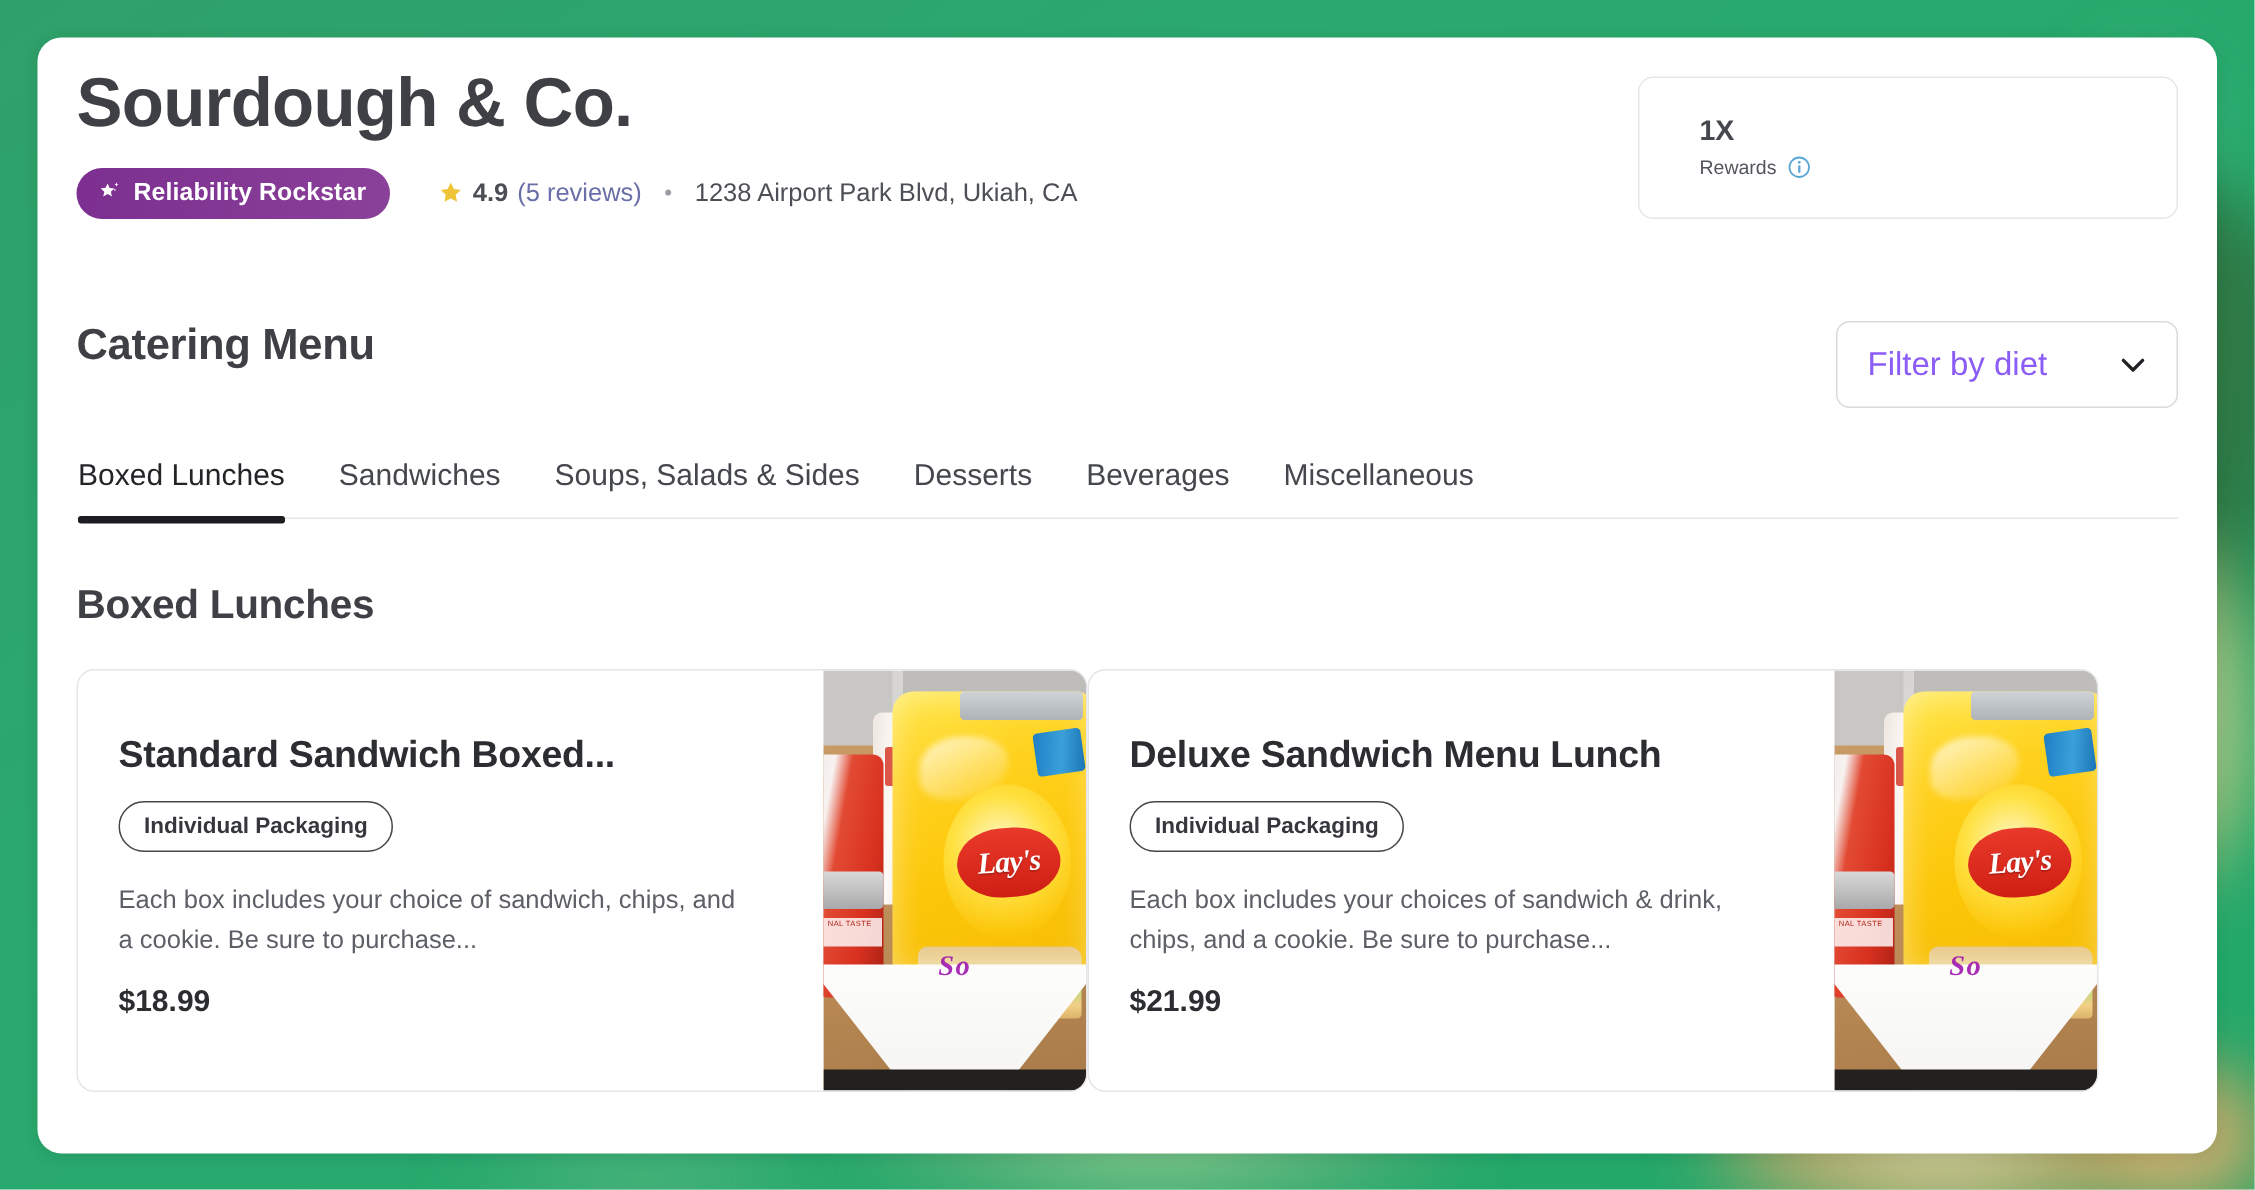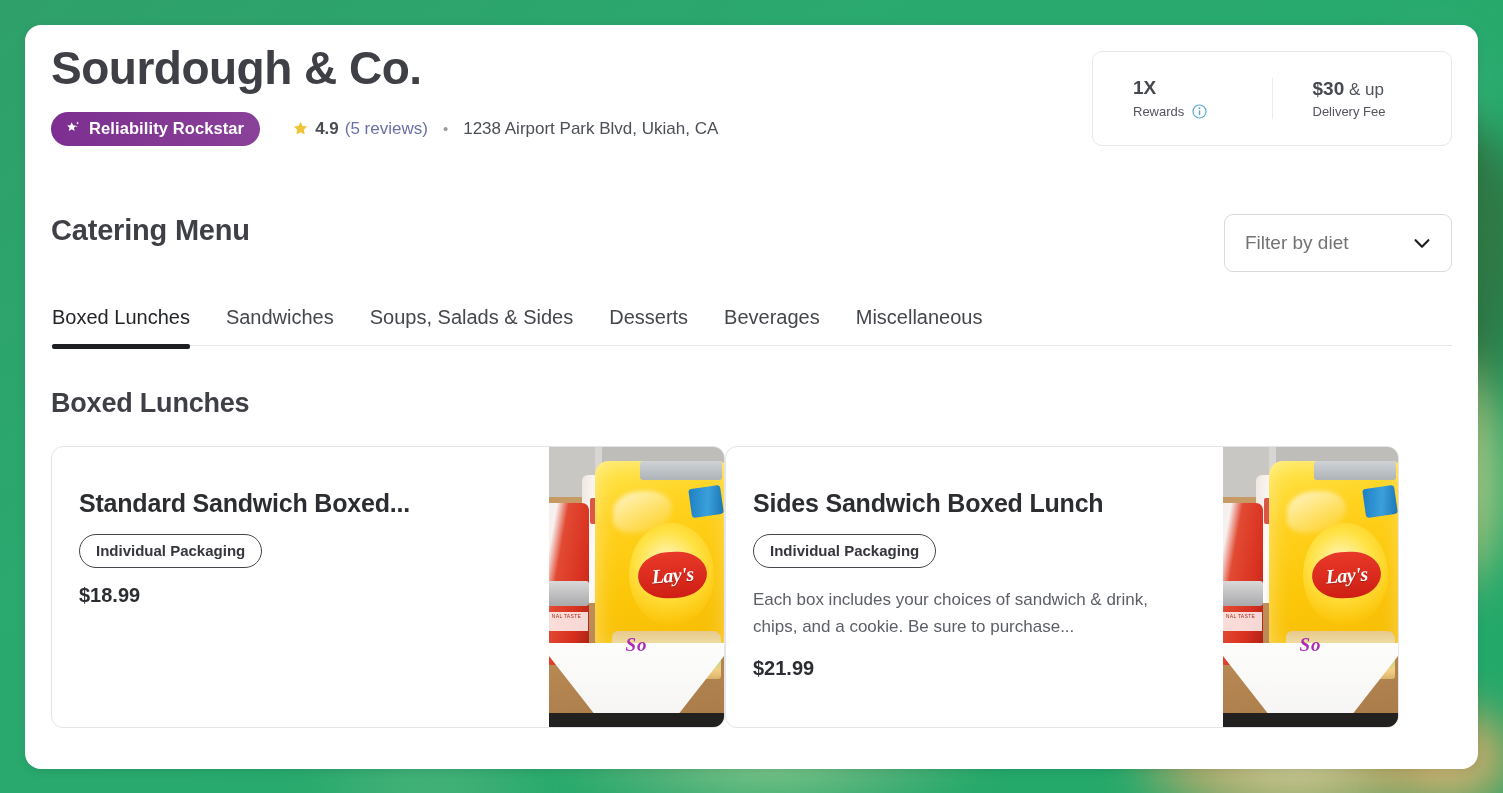--- a/index.html
+++ b/index.html
@@ -177,21 +177,21 @@
     height: 58px;
     border: 1px solid #d9dadd;
     border-radius: 9px;
     display: flex;
     align-items: center;
     justify-content: space-between;
     padding: 0 18px 0 20px;
     background: #fff;
     cursor: pointer;
   }
-  .filter-label { font-size: 19px; color:#737373; }
+  .filter-label { font-size: 22px; color:#8b5cf6; }
   .chev { display:block; width:22px; height:22px; }
 
   
   .tabs {
     display: flex;
     align-items: flex-end;
     gap: 36px;
     margin-top: 34px;
     border-bottom: 1px solid #e6e7ea;
     padding-left: 1px;
@@ -446,24 +446,20 @@
           <span>Rewards</span>
           <span class="i-icon">
             <svg class="i-icon" viewBox="0 0 24 24" aria-hidden="true">
               <circle cx="12" cy="12" r="9.2" fill="none" stroke="#5aa7d6" stroke-width="1.7"></circle>
               <circle cx="12" cy="7.4" r="1.25" fill="#5aa7d6"></circle>
               <rect x="11" y="10.2" width="2.1" height="7.2" rx="1" fill="#5aa7d6"></rect>
             </svg>
           </span>
         </div>
       </div>
-      <div class="info-cell">
-        <div class="info-top"><span>$30</span><span class="light"> &amp; up</span></div>
-        <div class="info-sub">Delivery Fee</div>
-      </div>
     </div>
 
     <div class="menu-head-row">
       <div class="menu-title">Catering Menu</div>
       <div class="filter-select">
         <span class="filter-label">Filter by diet</span>
         <span class="chev">
           <svg class="chev" viewBox="0 0 24 24" aria-hidden="true">
             <path d="M5 9l7 7 7-7" fill="none" stroke="#1f2124" stroke-width="2.4" stroke-linecap="round" stroke-linejoin="round"></path>
           </svg>
@@ -481,20 +477,21 @@
     </div>
 
     <div class="section-title">Boxed Lunches</div>
 
     <div class="cards">
 
       <div class="card">
         <div class="card-body">
           <div class="card-title">Standard Sandwich Boxed...</div>
           <div class="tag-pill">Individual Packaging</div>
+          <div class="card-desc">Each box includes your choice of sandwich, chips, and a cookie. Be sure to purchase...</div>
           <div class="card-price">$18.99</div>
         </div>
         <div class="card-photo">
           <div class="ph-wallL"></div>
             <div class="ph-wallR"></div>
           <div class="ph-box"></div>
             <div class="ph-boxinner"></div>
           <div class="ph-bottle"></div>
           <div class="ph-canlogo"></div>
           <div class="ph-can"></div>
@@ -511,21 +508,21 @@
           </div>
           <div class="ph-sand"></div>
           <div class="ph-wrap"></div>
           <div class="ph-wrap-txt">So</div>
           <div class="ph-bottomstrip"></div>
         </div>
       </div>
 
       <div class="card">
         <div class="card-body">
-          <div class="card-title">Sides Sandwich Boxed Lunch</div>
+          <div class="card-title">Deluxe Sandwich Menu Lunch</div>
           <div class="tag-pill">Individual Packaging</div>
           <div class="card-desc">Each box includes your choices of sandwich &amp; drink, chips, and a cookie. Be sure to purchase...</div>
           <div class="card-price">$21.99</div>
         </div>
         <div class="card-photo">
           <div class="ph-wallL"></div>
             <div class="ph-wallR"></div>
           <div class="ph-box"></div>
             <div class="ph-boxinner"></div>
           <div class="ph-bottle"></div>

